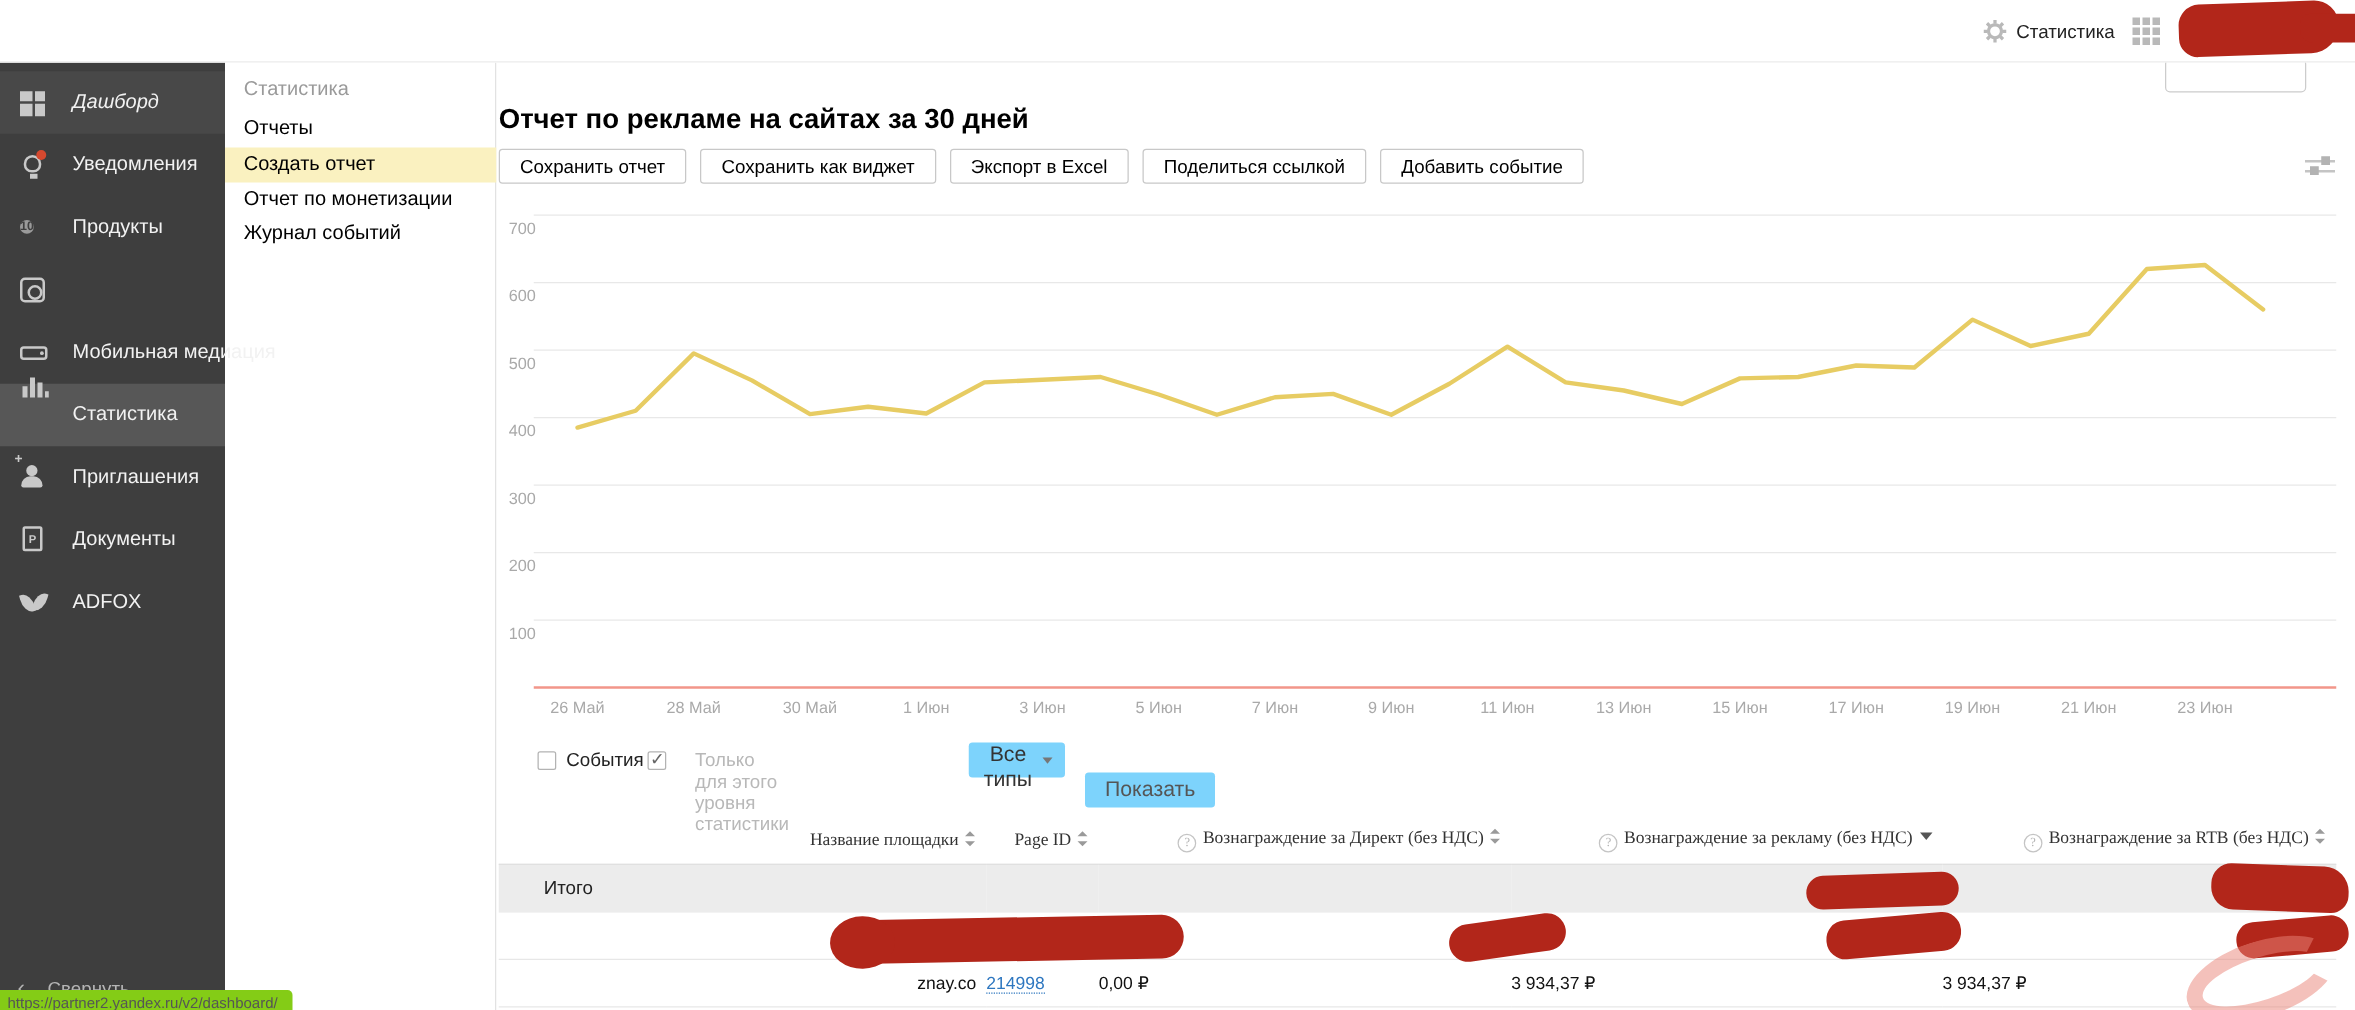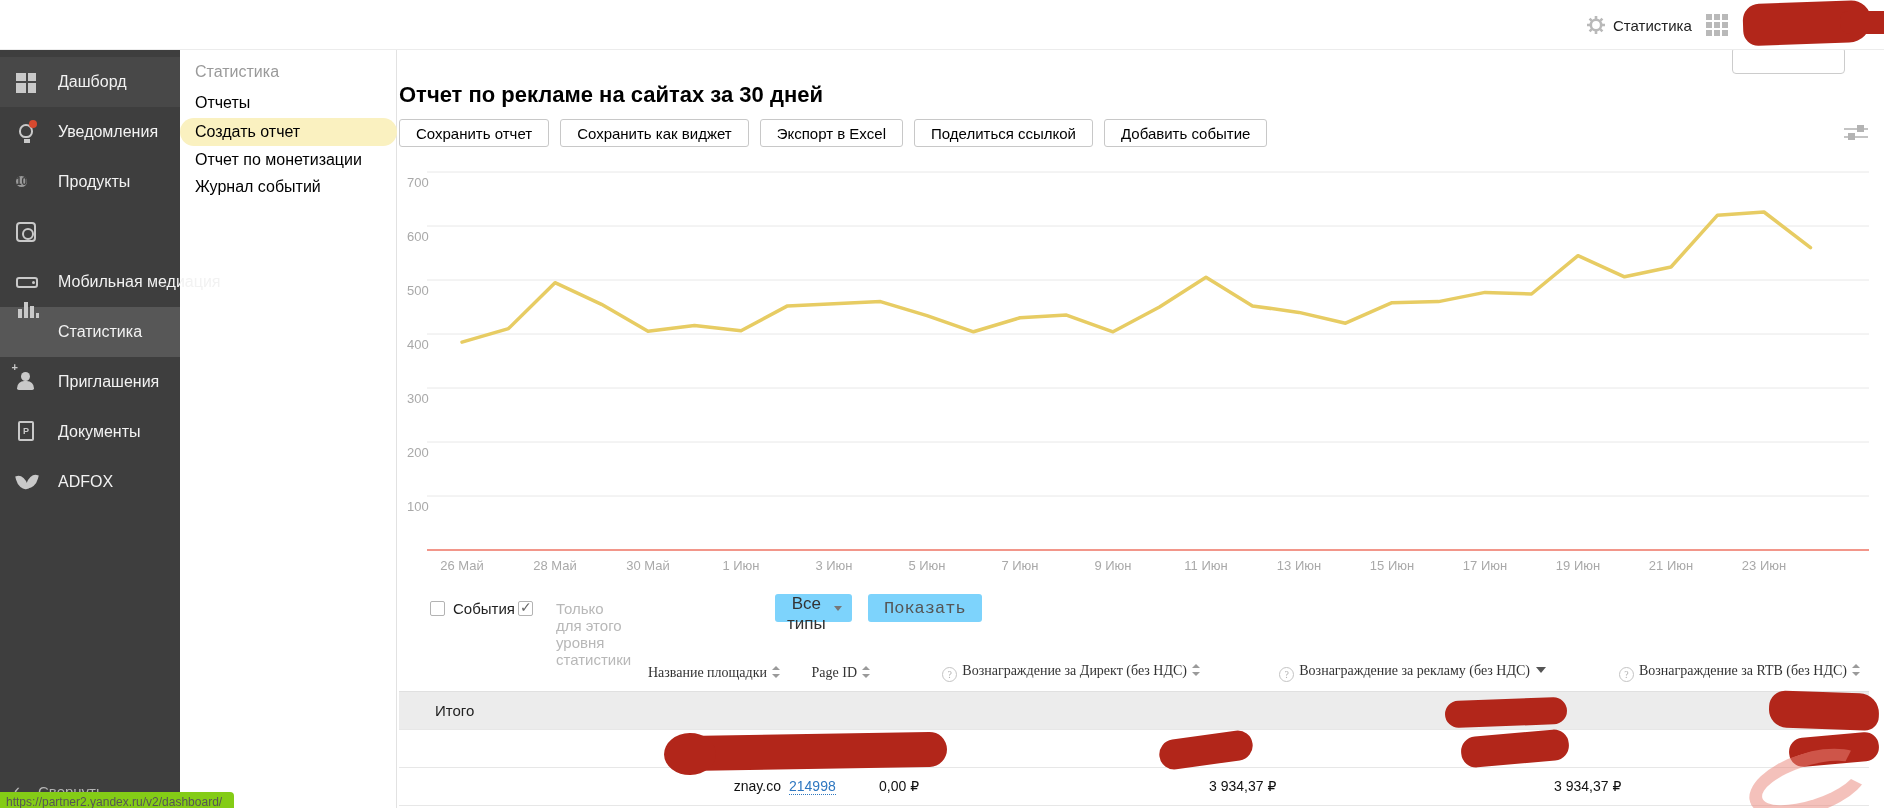--- a/index.html
+++ b/index.html
@@ -18,21 +18,21 @@
   .apps-grid-icon { position:absolute; left:1706px; top:14px; width:24px; height:24px; display:grid; grid-template-columns:repeat(3,6px); grid-template-rows:repeat(3,6px); gap:2px; cursor:pointer; }
   .apps-grid-icon span { background:#b9b9b9; width:6px; height:6px; }
   .date-range-cut { position:absolute; left:1732px; top:47px; width:113px; height:27px; border:1px solid #ccc; border-radius:4px; background:#fff; z-index:25; }
   .hdr-scribble-main { position:absolute; left:1743px; top:2px; width:128px; height:42px; background:#b2261a; border-radius:22px 26px 30px 20px; transform:rotate(-2deg); z-index:40; }
   .hdr-scribble-tail { position:absolute; left:1840px; top:11px; width:44px; height:23px; background:#b2261a; border-radius:8px 0 0 10px; z-index:40; }
 
   
   .sidebar { position:absolute; left:0; top:50px; width:180px; height:758px; background:#3e3e3e; z-index:10; }
   .side-item { position:absolute; left:0; width:180px; height:50px; cursor:pointer; }
   .side-item .s-label { position:absolute; left:58px; top:0; line-height:50px; font-size:16px; color:#f2f2f2; white-space:nowrap; }
-  .side-item.first { background:#484848; }
+  .side-item.first { background:#484848;font-style:italic; }
   .side-item.active { background:#575757; }
   .s-ico { position:absolute; left:16px; top:14px; width:24px; height:24px; color:#c9c9c9; }
   
   .ico-dash { display:grid; grid-template-columns:10px 8px; grid-template-rows:8px 10px; gap:2px; padding-top:2px; }
   .ico-dash span { background:#c9c9c9; }
   .ico-bulb { position:relative; }
   .ico-bulb .b { position:absolute; left:3px; top:3px; width:14px; height:14px; border:2px solid #c9c9c9; border-radius:50% 50% 45% 45%; }
   .ico-bulb .base { position:absolute; left:8px; top:18px; width:6px; height:4px; background:#c9c9c9; }
   .ico-bulb .dot { position:absolute; left:13px; top:-1px; width:8px; height:8px; background:#d6492f; border-radius:50%; }
   .ico-prod { width:20px; height:20px; border-radius:50%; background:#9a9a9a; color:#3e3e3e; font-size:10px; font-weight:bold; text-align:center; line-height:20px; margin-top:1px; }
@@ -62,21 +62,21 @@
   .collapse-row .txt { position:absolute; left:38px; top:5px; }
 
   
   .status-tip { position:absolute; left:0; top:792px; width:234px; height:16px; background:#84cc16; border-radius:0 4px 0 0; overflow:hidden; z-index:50; }
   .status-tip .u { display:block; padding-left:6px; font-size:12px; color:#555; line-height:21px; white-space:nowrap; }
 
   
   .subnav { position:absolute; left:180px; top:50px; width:217px; height:758px; background:#fff; border-right:1px solid #e2e2e2; z-index:5; }
   .subnav .sec-title { position:absolute; left:15px; top:13px; font-size:16px; color:#9a9a9a; }
   .subnav .sn-item { position:absolute; left:0; width:217px; height:28px; line-height:28px; padding-left:15px; font-size:16px; color:#000; cursor:pointer; white-space:nowrap; }
-  .subnav .sn-item.active { background:#faf1c0;border-radius:14px; }
+  .subnav .sn-item.active { background:#faf1c0; }
 
   
   .page-title { position:absolute; left:399px; top:82px; font-size:22px; color:#000; z-index:6; }
   .actions { position:absolute; left:399px; top:119px; display:flex; gap:11px; z-index:6; }
   .actions button { height:28px; padding:0 16px; background:#fff; border:1px solid #c8c8c8; border-radius:3px; font-family:inherit; font-size:15px; color:#000; cursor:pointer; white-space:nowrap; }
   .sliders-icon { position:absolute; left:1844px; top:125px; width:24px; height:17px; cursor:pointer; }
   .sliders-icon i { position:absolute; left:0; width:24px; height:2px; background:#c4c4c4; }
   .sliders-icon .r1 { top:3px; } .sliders-icon .r2 { top:11px; }
   .sliders-icon b { position:absolute; width:7px; height:7px; background:#b3b3b3; }
   .sliders-icon .k1 { right:4px; top:0; } .sliders-icon .k2 { left:4px; top:8px; }
@@ -87,21 +87,21 @@
   .filters { position:absolute; left:0; top:0; z-index:6; }
   .cbx { position:absolute; width:15px; height:15px; border:1px solid #b3b3b3; border-radius:2px; background:#fff; cursor:pointer; }
   .cbx.checked::before { content:"\2713"; position:absolute; left:1px; top:-3px; font-size:14px; color:#666; }
   #cb-events { left:430px; top:601px; }
   #lbl-events { position:absolute; left:453px; top:600px; font-size:15px; color:#222; }
   #cb-level { left:518px; top:601px; }
   #lbl-level { position:absolute; left:540px; top:600px; font-size:15px; color:#b8b8b8;margin-left:16px; }
   .gray-btn { position:absolute; height:28px; background:#7dd3fc; border:none; border-radius:3px; font-family:inherit; font-size:17px; color:#333; cursor:pointer; }
   #btn-types { left:775px; top:594px; padding:0 26px 0 12px; }
   #btn-types::after { content:""; position:absolute; right:10px; top:12px; border-left:4px solid transparent; border-right:4px solid transparent; border-top:5px solid #777; }
-  #btn-show { left:868px; top:594px; padding:0 16px; color:#555;font-family:Liberation Mono, monospace; }
+  #btn-show { left:868px; top:618px; padding:0 16px; color:#555; }
 
   
   .table-wrap { position:absolute; left:399px; top:655px; width:1470px; height:153px; z-index:6; }
   table { border-collapse:collapse; table-layout:fixed; width:1470px; }
   col.c1{width:390px;} col.c2{width:90px;} col.c3{width:330px;} col.c4{width:345px;} col.c5{width:315px;}
   th { height:36px; font-weight:normal; font-size:14px; color:#333; text-align:right; padding-right:8px; white-space:nowrap; cursor:pointer; vertical-align:middle;font-family:Liberation Serif, serif; }
   thead tr { border-bottom:1px solid #e0e0e0; }
   td { height:38px; font-size:14px; color:#111; text-align:left; padding-right:8px; white-space:nowrap; vertical-align:middle; }
   tr.row-total { background:#ececec; }
   tr.row-total td.cell-name { text-align:left; padding-left:36px; font-size:15px; color:#222; }

